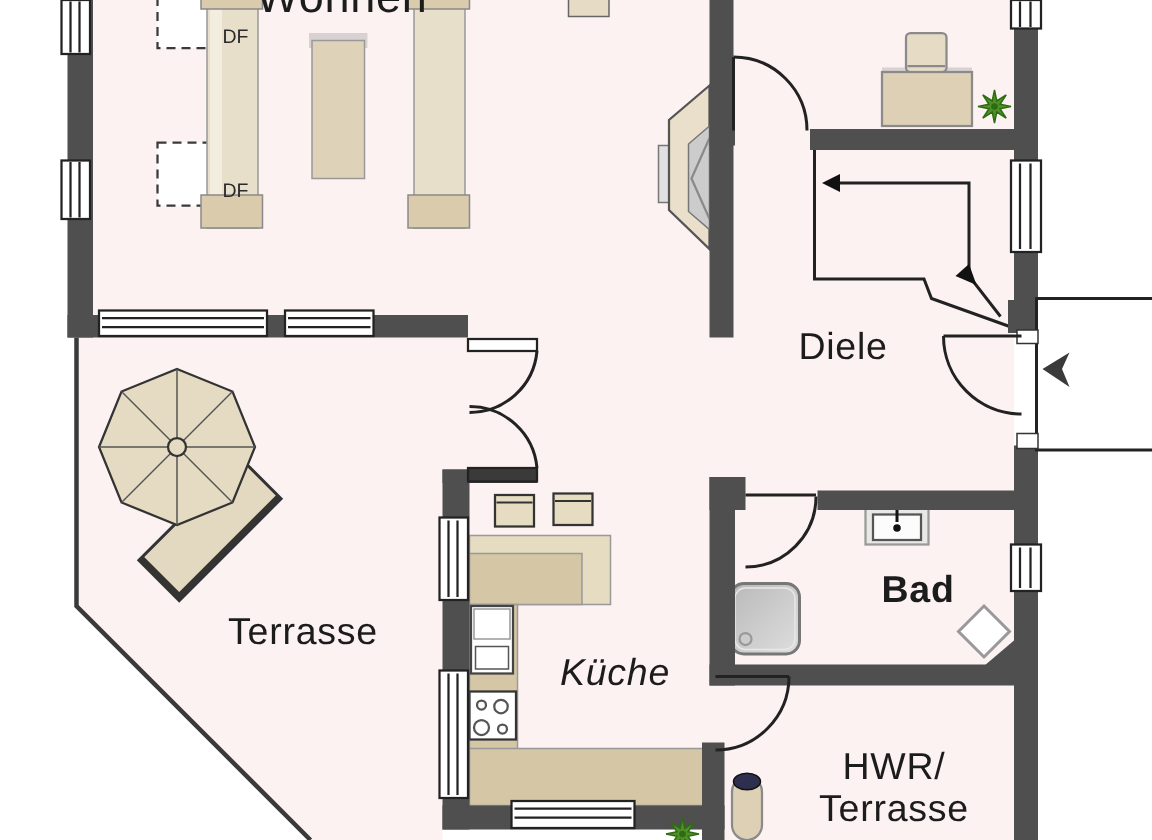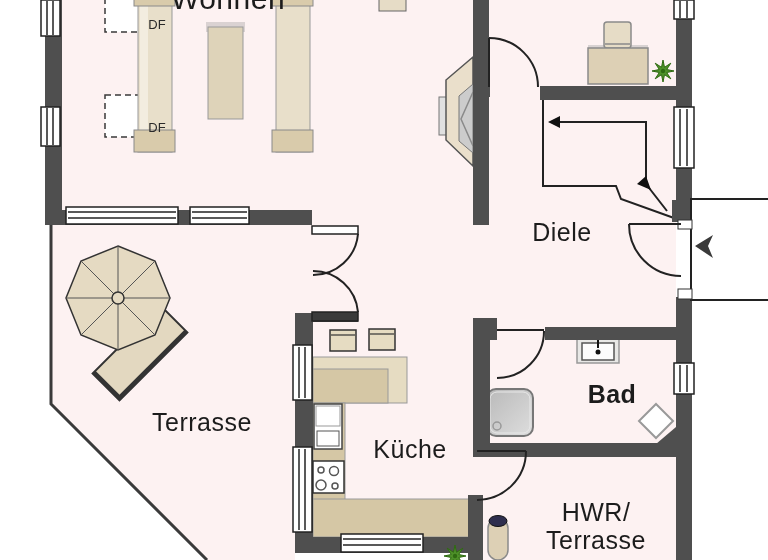--- a/index.html
+++ b/index.html
@@ -251,20 +251,20 @@
     </g>
   </g>
 
   <use href="#plantdef" x="663" y="71"></use>
   <use href="#plantdef" x="455" y="556"></use>
 </svg>
 
 <div class="room-label lbl-wohnen" style="left:228px;top:-1px;">Wohnen</div>
 <div class="room-label lbl-mid" style="left:562px;top:232px;">Diele</div>
 <div class="room-label lbl-mid" style="left:202px;top:422px;">Terrasse</div>
-<div class="room-label lbl-mid" style="left:410px;top:449px;">Küche</div>
+<div class="room-label lbl-mid" style="left:410px;top:449px;font-style:italic;">Küche</div>
 <div class="room-label lbl-mid" style="left:612px;top:394px;font-weight:bold;">Bad</div>
 <div class="room-label lbl-mid" style="left:596px;top:512px;">HWR/</div>
 <div class="room-label lbl-mid" style="left:596px;top:540px;">Terrasse</div>
 <div class="room-label lbl-df" style="left:157px;top:24px;">DF</div>
 <div class="room-label lbl-df" style="left:157px;top:127px;">DF</div>
 
 </div>
 
 </body></html>

